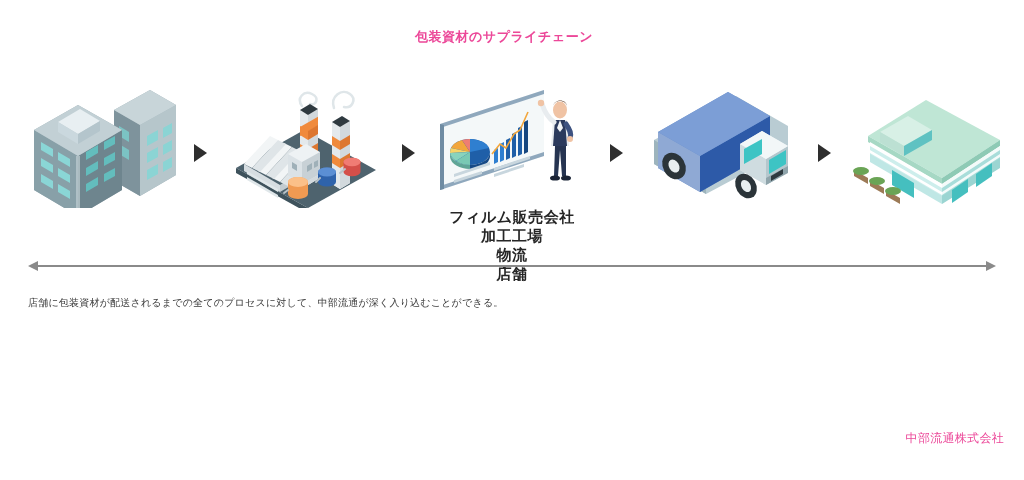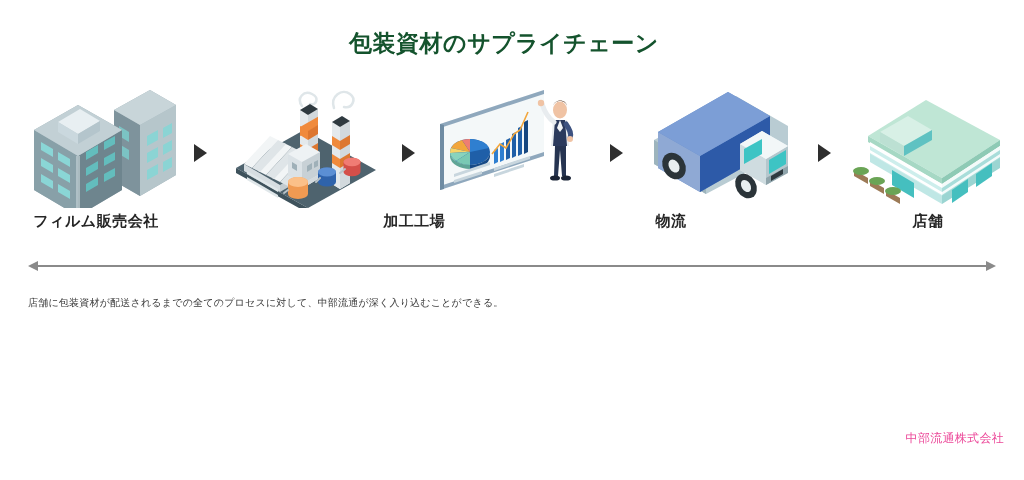--- a/index.html
+++ b/index.html
@@ -17,23 +17,23 @@
     position: relative;
   }
 
   
   .title {
     position: absolute;
     top: 28px;
     left: 0;
     width: 1008px;
     text-align: center;
-    font-size: 23px;
+    font-size: 13px;
     font-weight: bold;
-    color: #14532d;
+    color: #ec4899;
     letter-spacing: 0.5px;
   }
 
   
   .flow {
     position: absolute;
     top: 78px;
     left: 0;
     width: 1024px;
     height: 150px;
@@ -76,20 +76,21 @@
   }
 
   
   .labels {
     position: absolute;
     top: 208px;
     left: 0;
     width: 1024px;
     height: 26px;
     display: flex;
+    flex-direction: column;
     align-items: center;
     justify-content: space-between;
     padding: 0 16px;
     box-sizing: border-box;
   }
   .label {
     width: 160px;
     text-align: center;
     font-size: 15px;
     font-weight: bold;

